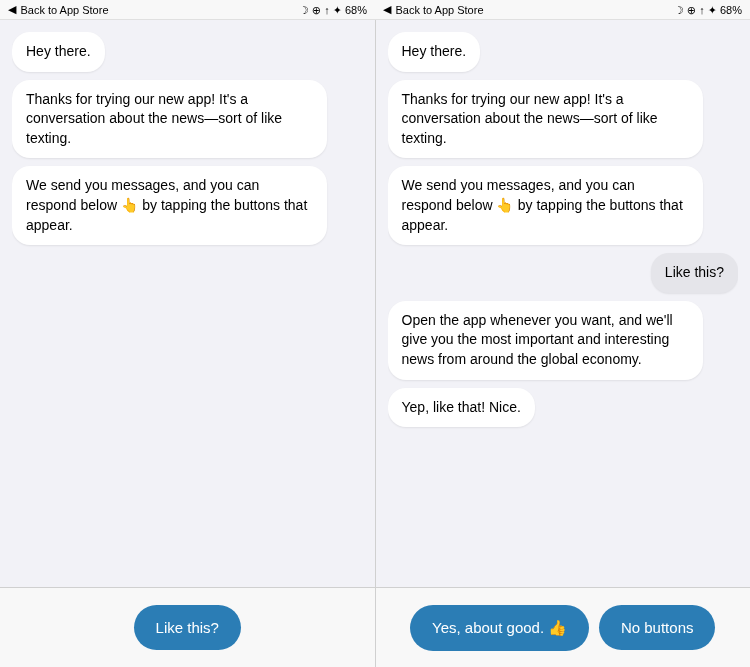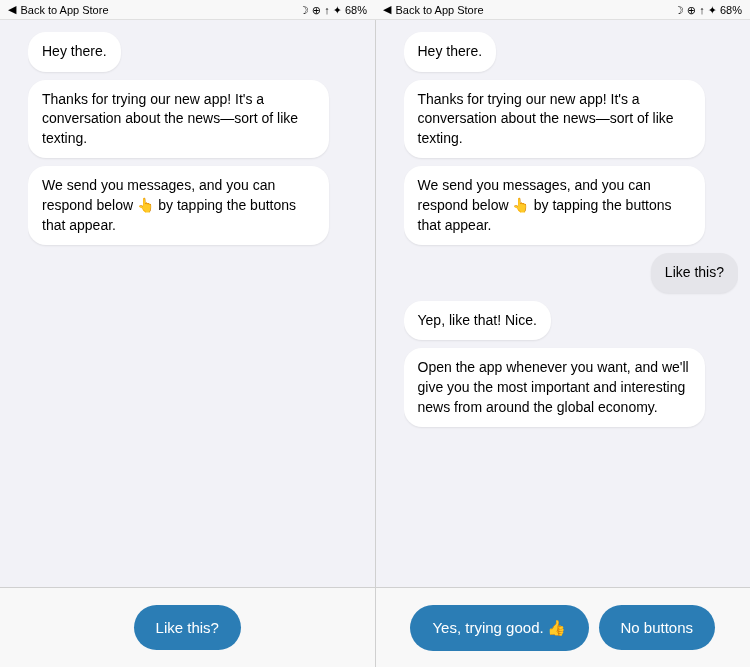--- a/index.html
+++ b/index.html
@@ -63,21 +63,21 @@
       flex: 1;
       display: flex;
       background: #f0f0f0;
       overflow: hidden;
     }
 
     .chat-panel {
       flex: 1;
       display: flex;
       flex-direction: column;
-      padding: 12px 12px 0 28px;
+      padding: 12px 12px 0 12px;
       background: #f2f2f7;
       overflow: hidden;
       position: relative;
     }
     .chat-panel + .chat-panel {
       border-left: 1px solid #d0d0d0;
     }
 
     .message-bubble {
       background: #fff;
@@ -191,31 +191,31 @@
       <div class="message-bubble">
         Thanks for trying our new app! It's a conversation about the news—sort of like texting.
       </div>
       <div class="message-bubble">
         We send you messages, and you can respond below 👆 by tapping the buttons that appear.
       </div>
       <div class="message-bubble right">
         Like this?
       </div>
       <div class="message-bubble">
+        Open the app whenever you want, and we'll give you the most important and interesting news from around the global economy.
+      </div>
+      <div class="message-bubble">
         Yep, like that! Nice.
-      </div>
-      <div class="message-bubble">
-        Open the app whenever you want, and we'll give you the most important and interesting news from around the global economy.
       </div>
     </div>
   </div>
 
 </div>
 
 <div class="bottom-area">
   <div class="button-half">
     <button class="chat-btn">Like this?</button>
   </div>
   <div class="button-half">
-    <button class="chat-btn">Yes, trying good. 👍</button>
+    <button class="chat-btn">Yes, about good. 👍</button>
     <button class="chat-btn">No buttons</button>
   </div>
 </div>
 
 </body></html>

